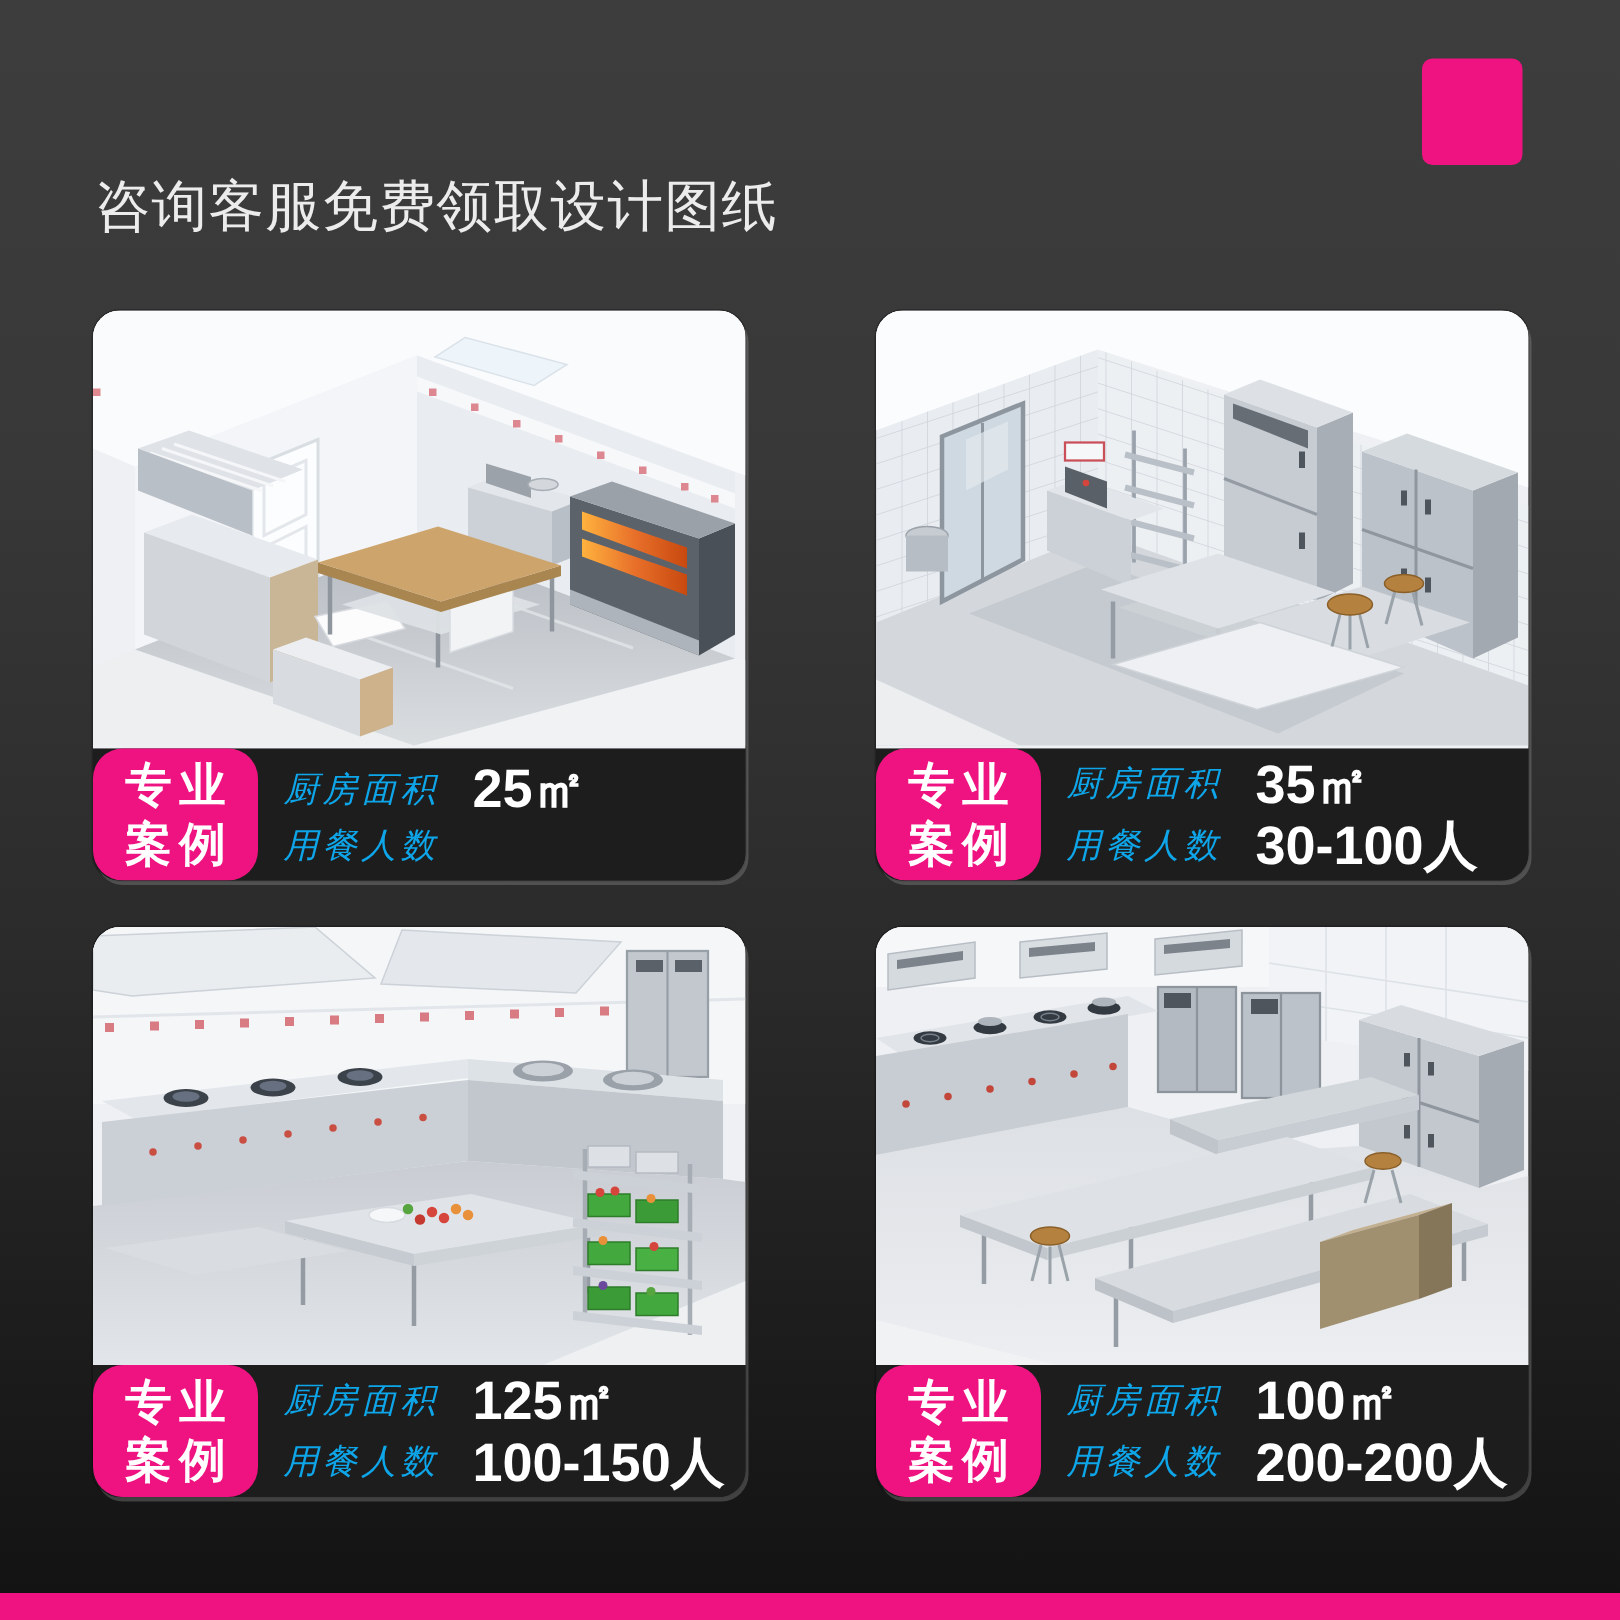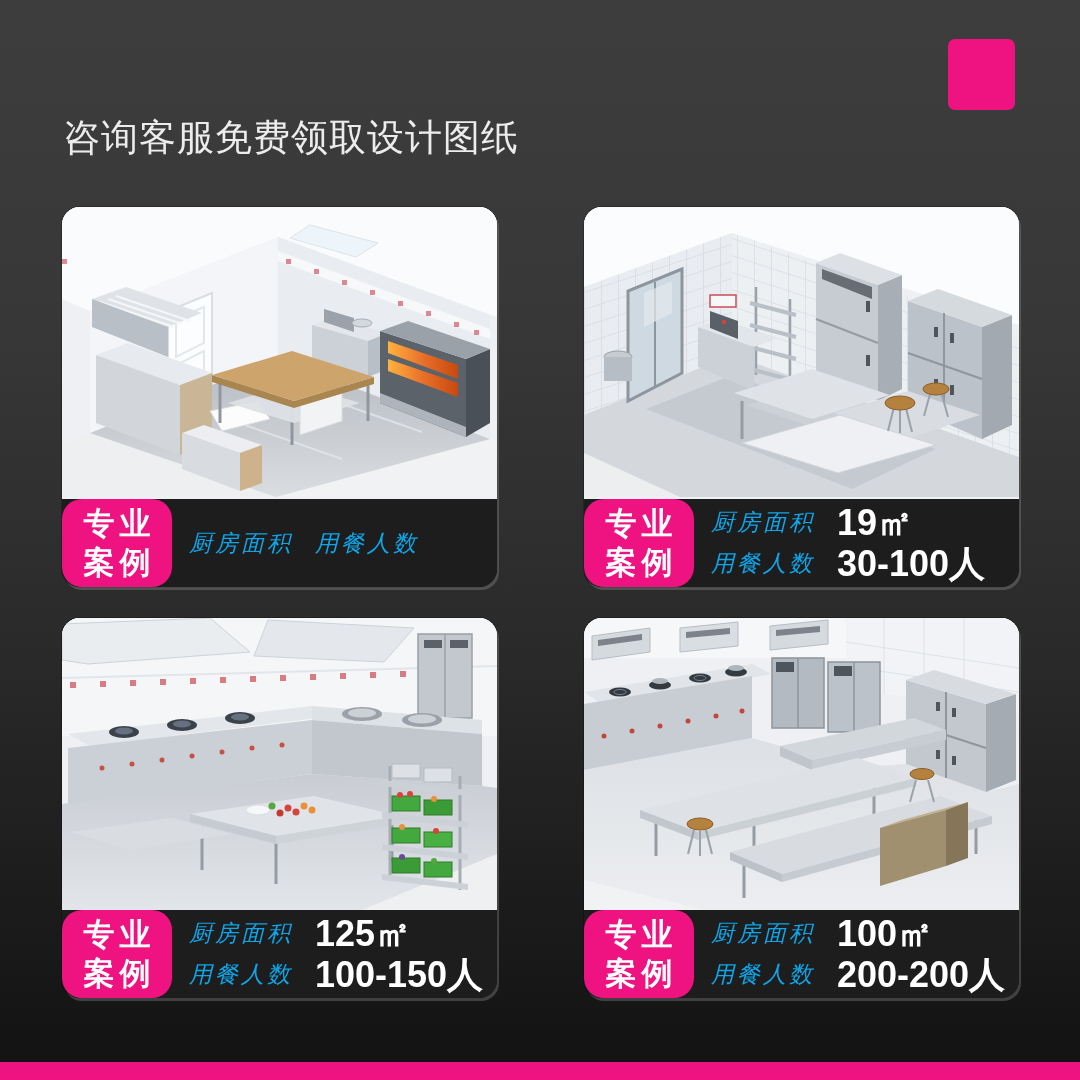--- a/index.html
+++ b/index.html
@@ -122,20 +122,21 @@
         <polygon points="150,168 230,144 312,170 232,194" fill="#cda46c"></polygon>
       </svg>
     </div>
     <div class="card-info">
       <div class="badge">
         <span>专业</span>
         <span>案例</span>
       </div>
       <div class="stats">
         <span class="lbl">厨房面积</span>
+        <span class="val">25㎡</span>
         <span class="lbl">用餐人数</span>
       </div>
     </div>
   </div>
 
   <div class="card" style="left:584px;top:207px">
     <div class="card-img">
       <svg width="435" height="292" viewBox="0 0 435 292" aria-hidden="true">
         <defs>
           <pattern id="t2a" width="17" height="17" patternUnits="userSpaceOnUse" patternTransform="skewY(-18)">
@@ -210,21 +211,21 @@
         <ellipse cx="352" cy="182" rx="13" ry="6" fill="#b5813f" stroke="#8a5f28" stroke-width="1"></ellipse>
       </svg>
     </div>
     <div class="card-info">
       <div class="badge">
         <span>专业</span>
         <span>案例</span>
       </div>
       <div class="stats">
         <span class="lbl">厨房面积</span>
-        <span class="val">19㎡</span>
+        <span class="val">35㎡</span>
         <span class="lbl">用餐人数</span>
         <span class="val">30-100人</span>
       </div>
     </div>
   </div>
 
   <div class="card" style="left:62px;top:618px">
     <div class="card-img">
       <svg width="435" height="292" viewBox="0 0 435 292" aria-hidden="true">
         <defs>

